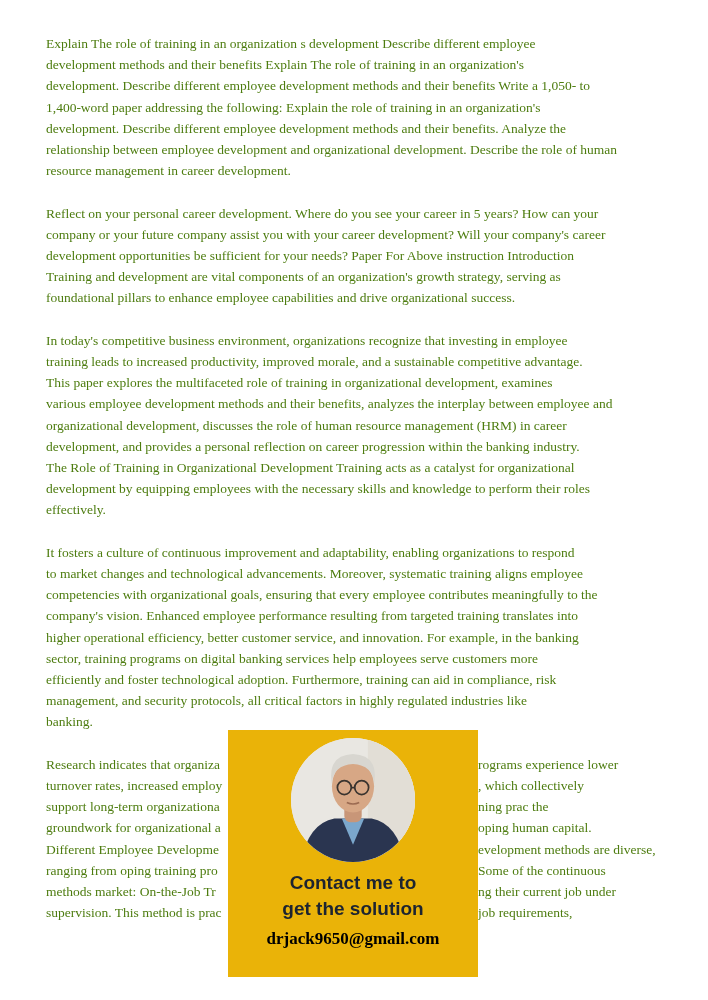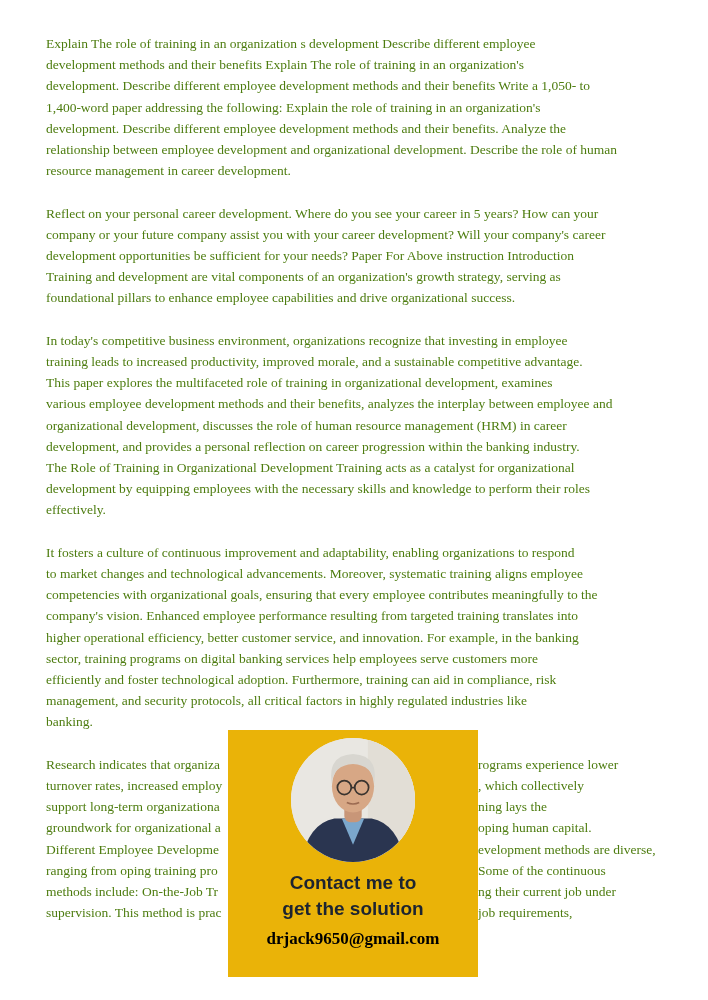--- a/index.html
+++ b/index.html
@@ -104,36 +104,36 @@
       <div class="split-line">
         <span class="frag-left">Research indicates that organiza</span>
         <span class="frag-right">rograms experience lower</span>
       </div>
       <div class="split-line">
         <span class="frag-left">turnover rates, increased employ</span>
         <span class="frag-right">, which collectively</span>
       </div>
       <div class="split-line">
         <span class="frag-left">support long-term organizationa</span>
-        <span class="frag-right">ning lays the</span>
+        <span class="frag-right">ning prac the</span>
       </div>
       <div class="split-line">
         <span class="frag-left">groundwork for organizational a</span>
         <span class="frag-right">oping human capital.</span>
       </div>
       <div class="split-line">
         <span class="frag-left">Different Employee Developme</span>
         <span class="frag-right">evelopment methods are diverse,</span>
       </div>
       <div class="split-line">
         <span class="frag-left">ranging from oping training pro</span>
         <span class="frag-right">Some of the continuous</span>
       </div>
       <div class="split-line">
-        <span class="frag-left">methods include: On-the-Job Tr</span>
+        <span class="frag-left">methods market: On-the-Job Tr</span>
         <span class="frag-right">ng their current job under</span>
       </div>
       <div class="split-line">
         <span class="frag-left">supervision. This method is prac</span>
         <span class="frag-right">job requirements,</span>
       </div>
     </div>
 
   </div>
 

